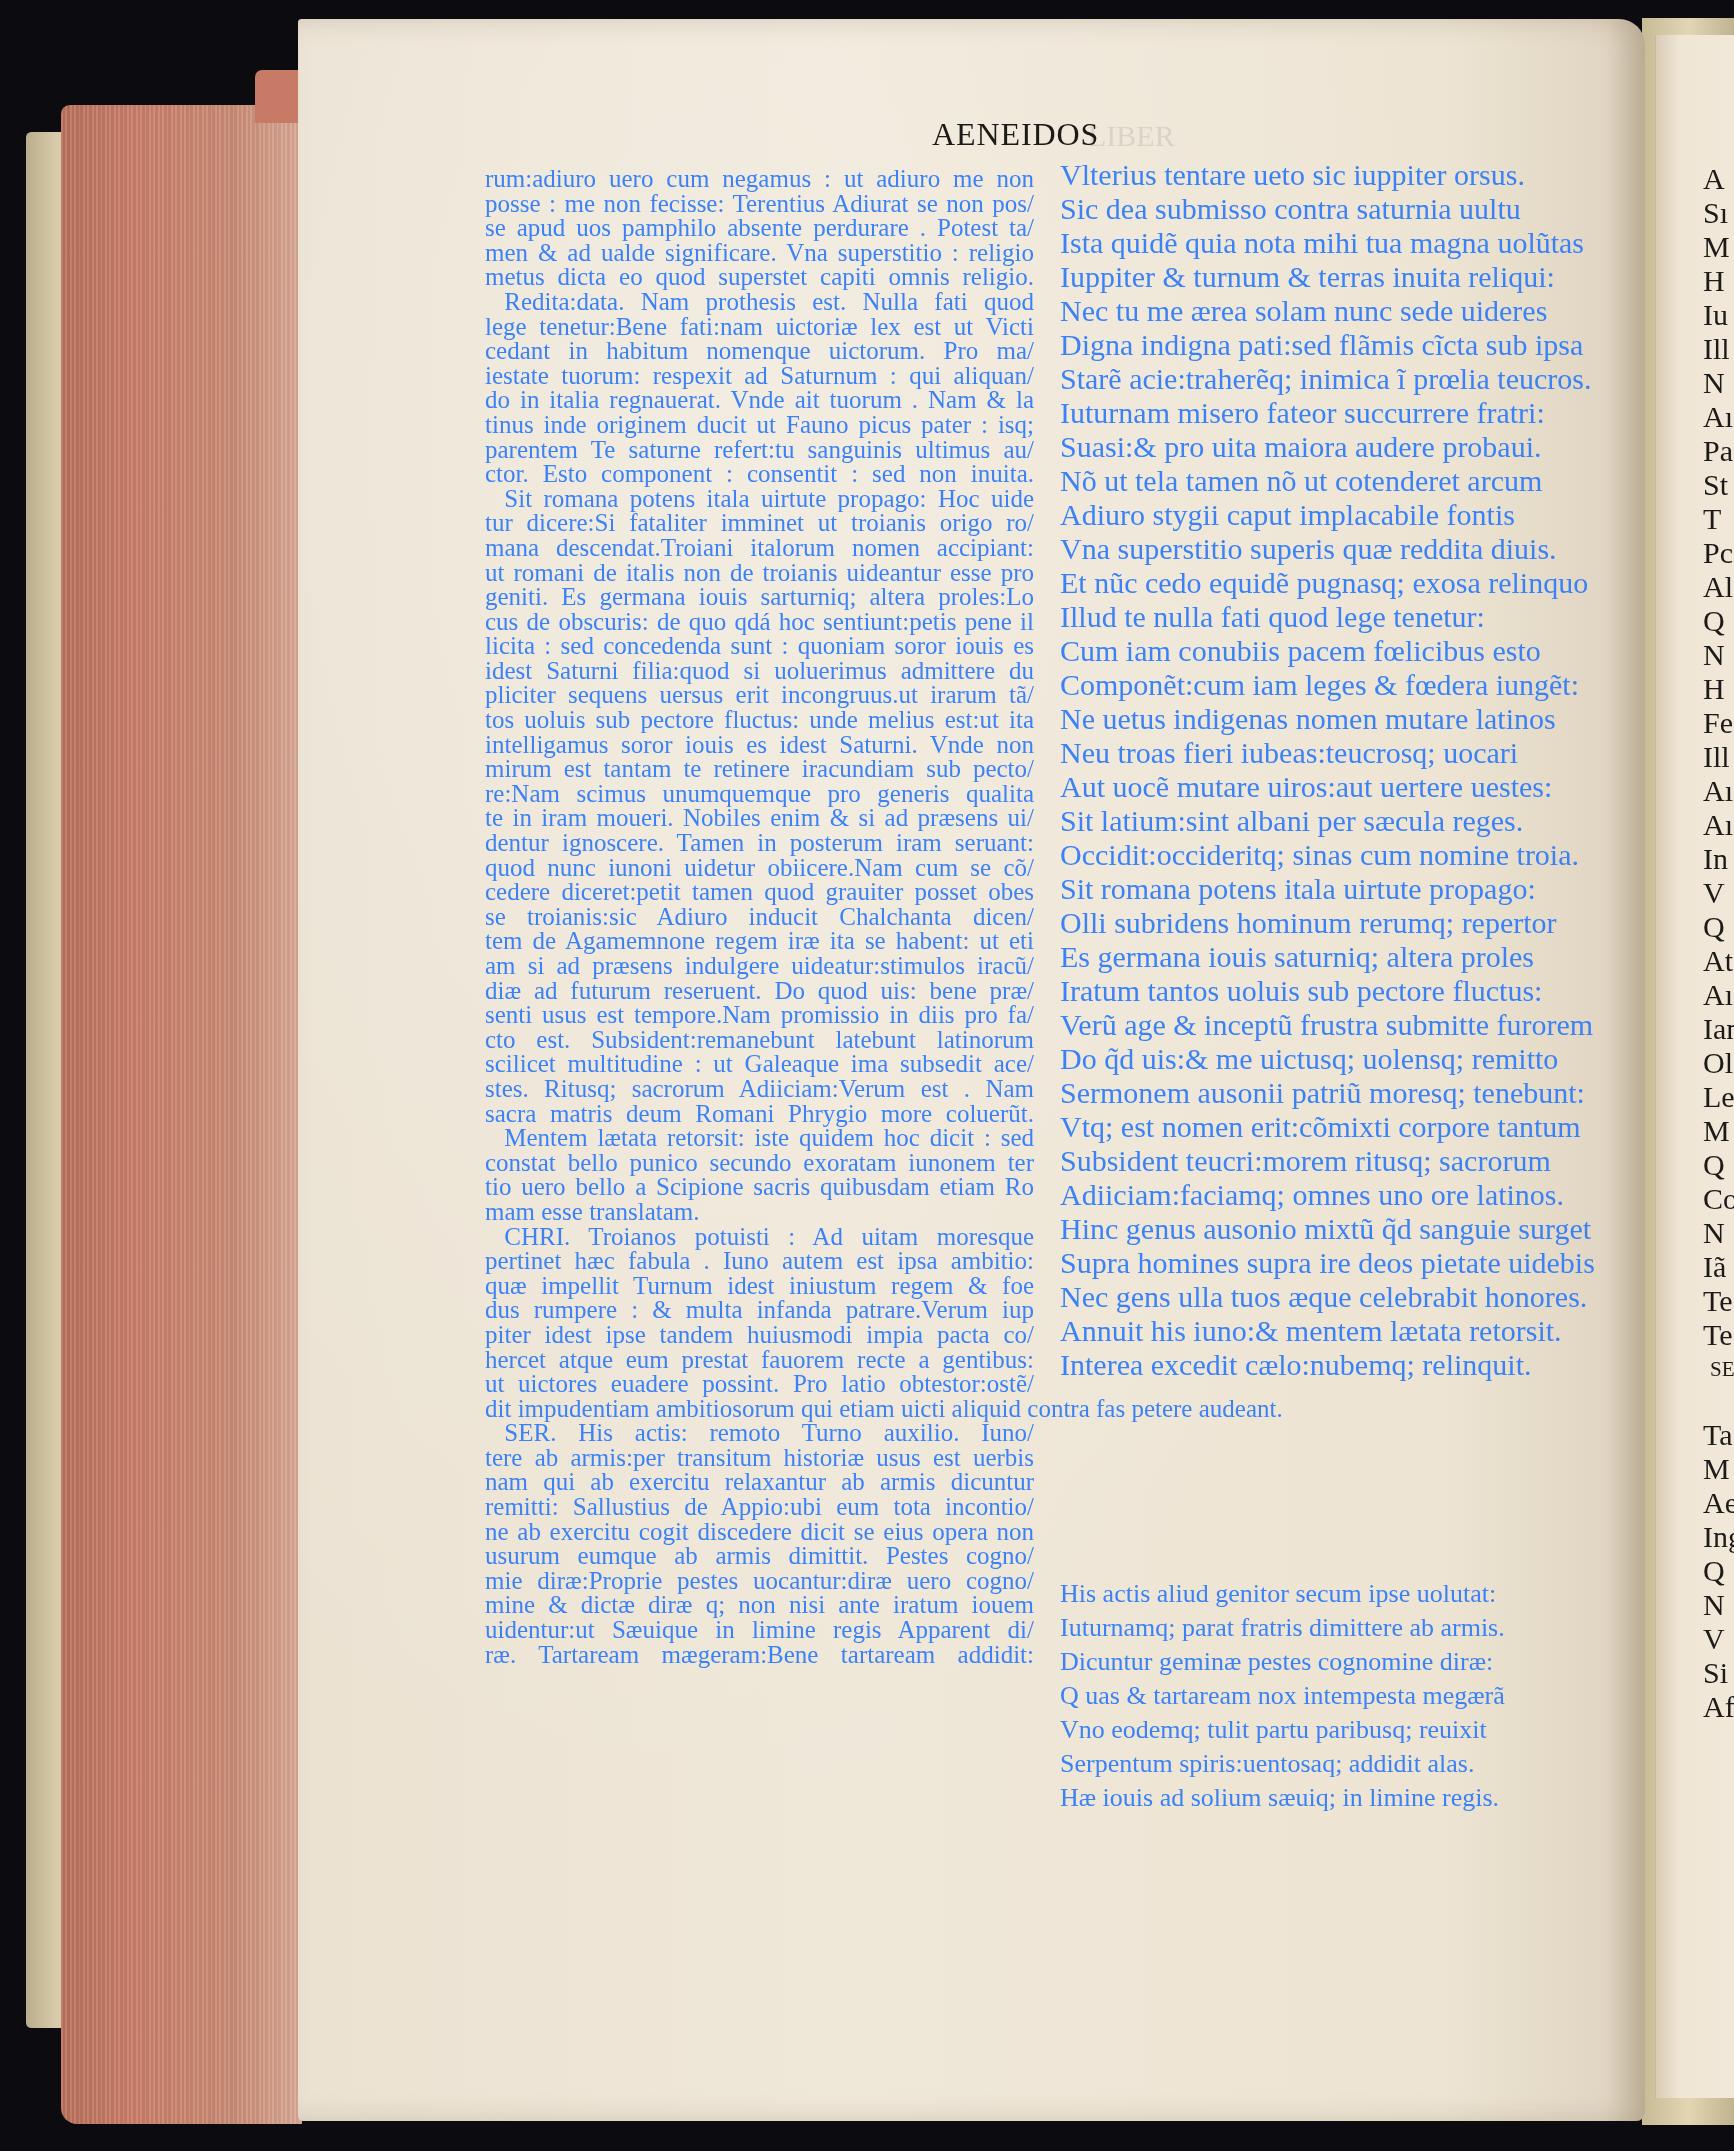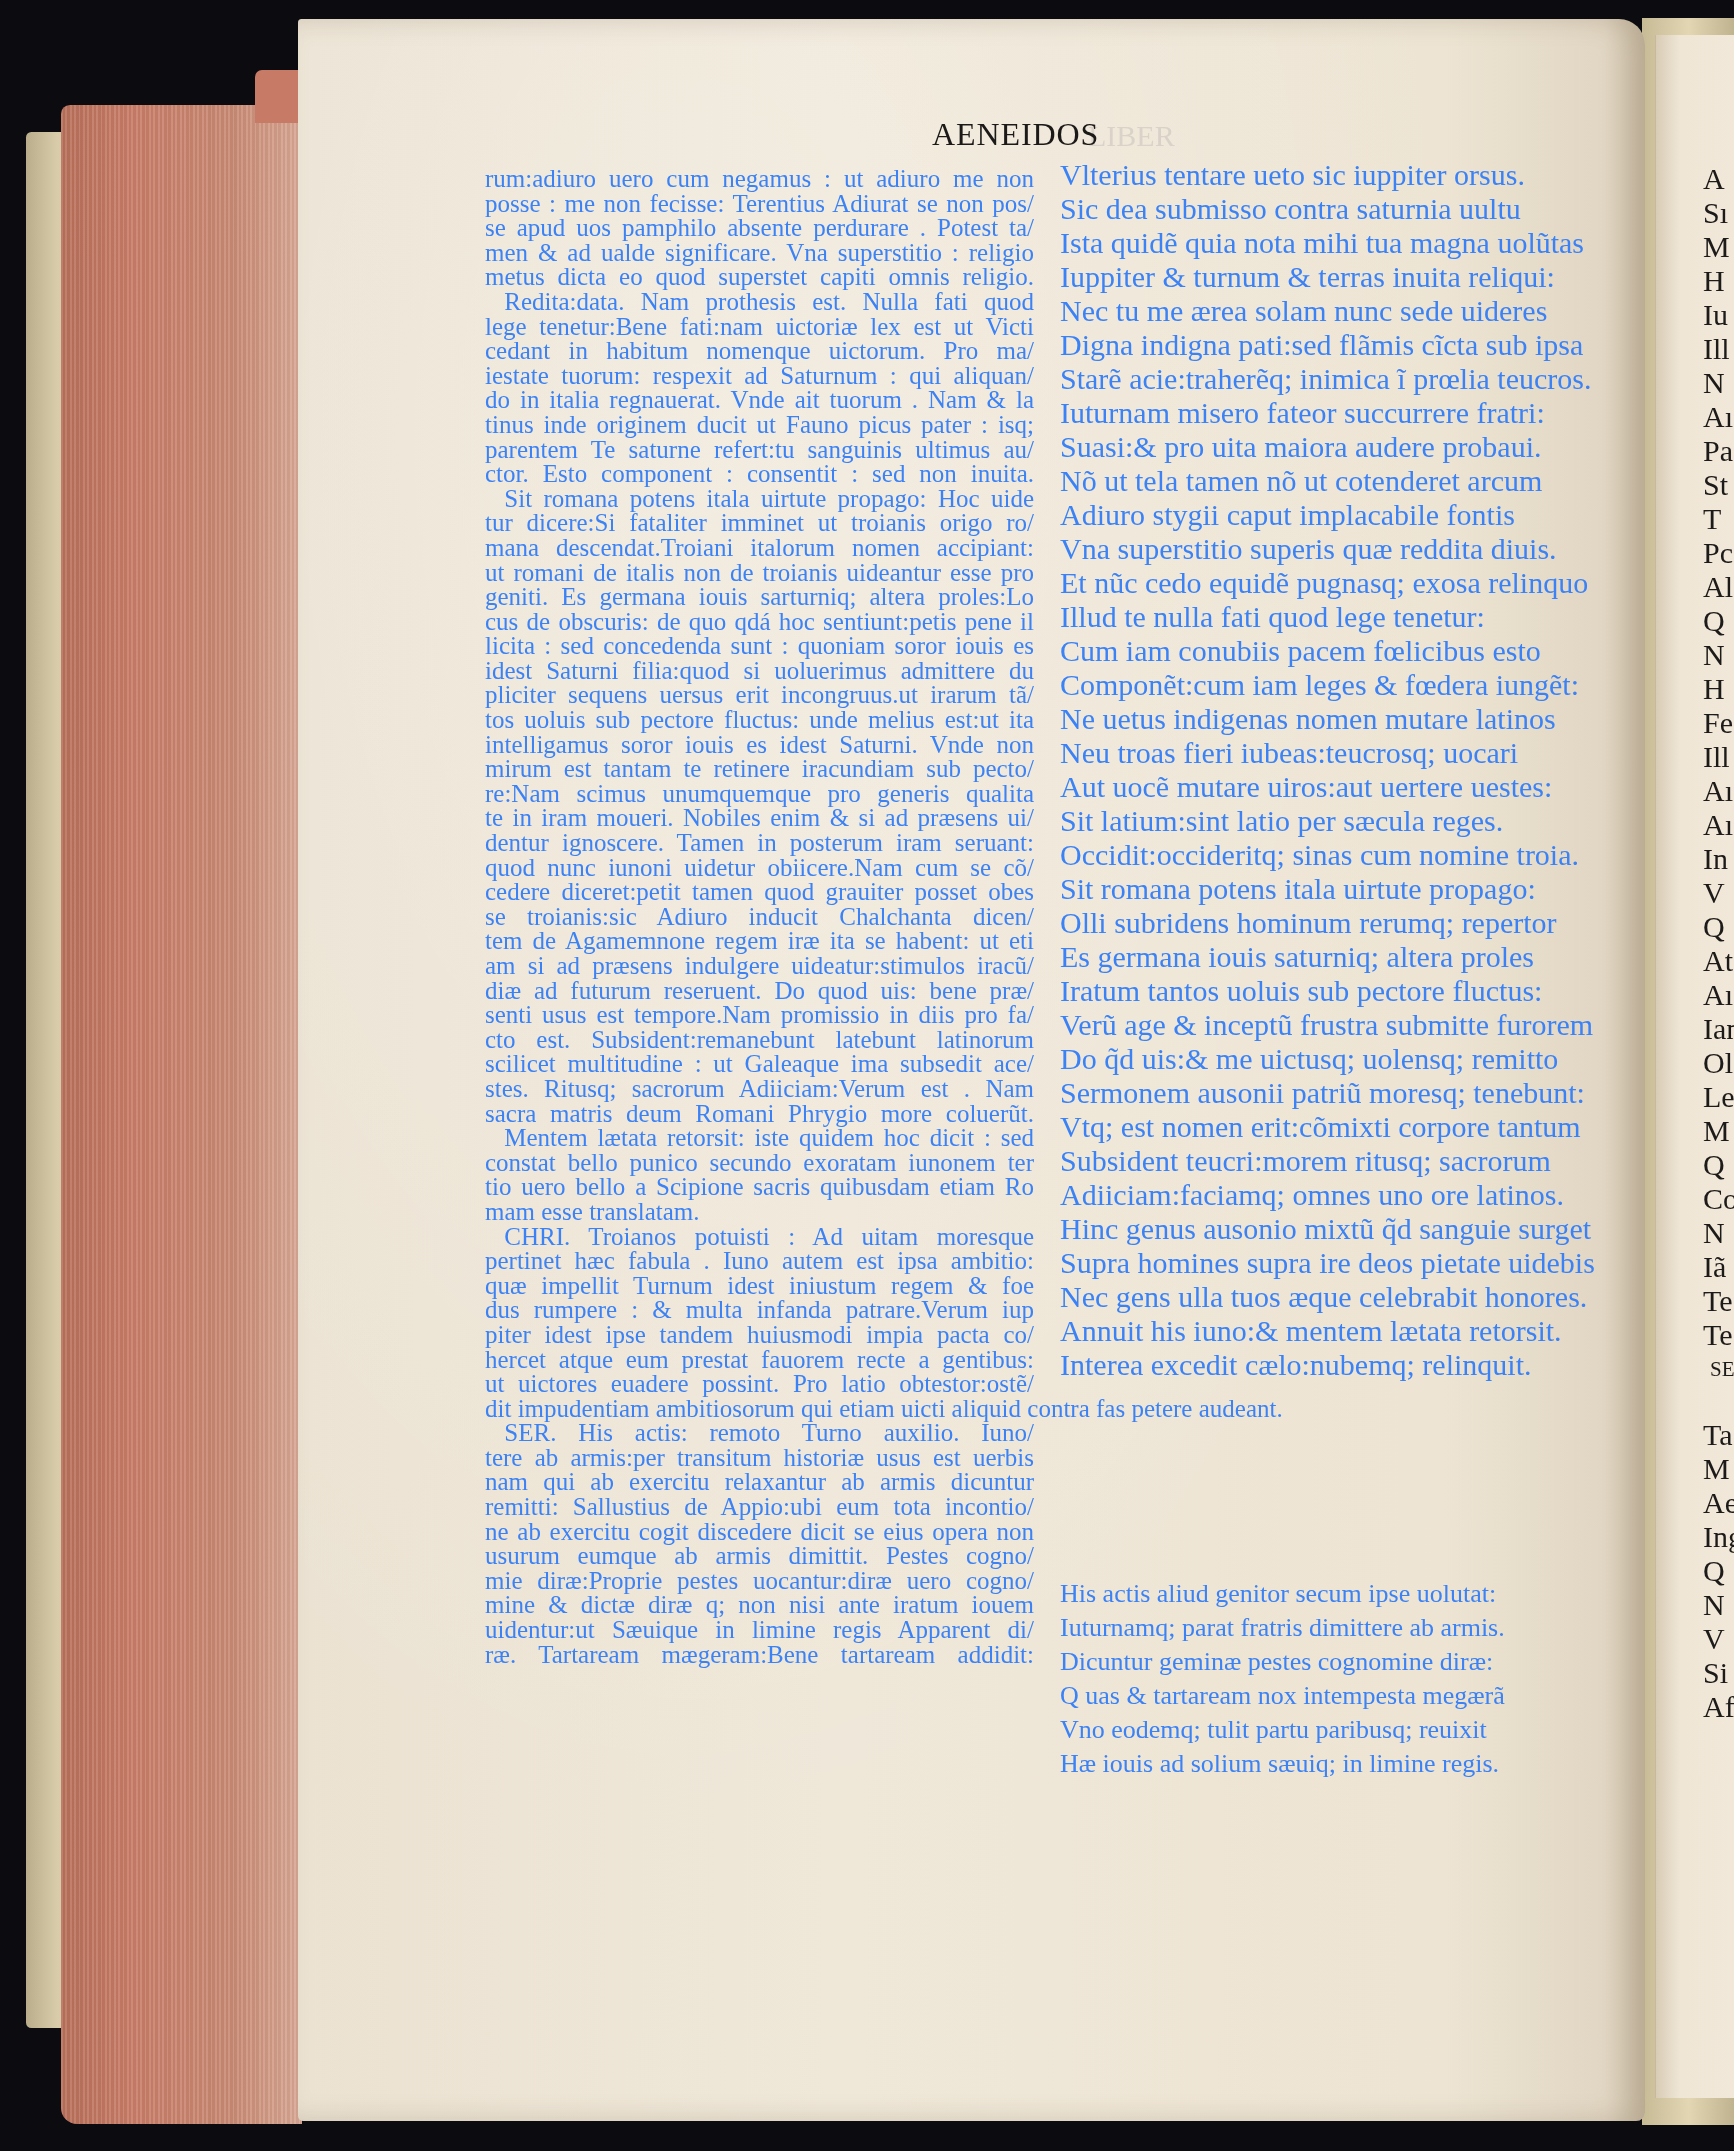--- a/index.html
+++ b/index.html
@@ -172,21 +172,21 @@
     <span class="vs">Nõ ut tela tamen nõ ut cotenderet arcum</span>
     <span class="vs">Adiuro stygii caput implacabile fontis</span>
     <span class="vs">Vna superstitio superis quæ reddita diuis.</span>
     <span class="vs">Et nũc cedo equidẽ pugnasq; exosa relinquo</span>
     <span class="vs">Illud te nulla fati quod lege tenetur:</span>
     <span class="vs">Cum iam conubiis pacem fœlicibus esto</span>
     <span class="vs">Componẽt:cum iam leges &amp; fœdera iungẽt:</span>
     <span class="vs">Ne uetus indigenas nomen mutare latinos</span>
     <span class="vs">Neu troas fieri iubeas:teucrosq; uocari</span>
     <span class="vs">Aut uocẽ mutare uiros:aut uertere uestes:</span>
-    <span class="vs">Sit latium:sint latio per sæcula reges.</span>
+    <span class="vs">Sit latium:sint albani per sæcula reges.</span>
     <span class="vs">Occidit:occideritq; sinas cum nomine troia.</span>
     <span class="vs">Sit romana potens itala uirtute propago:</span>
     <span class="vs">Olli subridens hominum rerumq; repertor</span>
     <span class="vs">Es germana iouis saturniq; altera proles</span>
     <span class="vs">Iratum tantos uoluis sub pectore fluctus:</span>
     <span class="vs">Verũ age &amp; inceptũ frustra submitte furorem</span>
     <span class="vs">Do q̃d uis:&amp; me uictusq; uolensq; remitto</span>
     <span class="vs">Sermonem ausonii patriũ moresq; tenebunt:</span>
     <span class="vs">Vtq; est nomen erit:cõmixti corpore tantum</span>
     <span class="vs">Subsident teucri:morem ritusq; sacrorum</span>
@@ -196,20 +196,21 @@
     <span class="vs">Nec gens ulla tuos æque celebrabit honores.</span>
     <span class="vs">Annuit his iuno:&amp; mentem lætata retorsit.</span>
     <span class="vs">Interea excedit cælo:nubemq; relinquit.</span>
   </div>
 <div class="col col-right-b" id="verseB">
     <span class="vs">His actis aliud genitor secum ipse uolutat:</span>
     <span class="vs">Iuturnamq; parat fratris dimittere ab armis.</span>
     <span class="vs">Dicuntur geminæ pestes cognomine diræ:</span>
     <span class="vs">Q uas &amp; tartaream nox intempesta megærã</span>
     <span class="vs">Vno eodemq; tulit partu paribusq; reuixit</span>
+    <span class="vs">Serpentum spiris:uentosaq; addidit alas.</span>
     <span class="vs">Hæ iouis ad solium sæuiq; in limine regis.</span>
   </div>
 <div class="facing-col" id="facing">
     <span class="fl">A</span>
     <span class="fl">Sı</span>
     <span class="fl">M</span>
     <span class="fl">H</span>
     <span class="fl">Iu</span>
     <span class="fl">Ill</span>
     <span class="fl">N</span>

